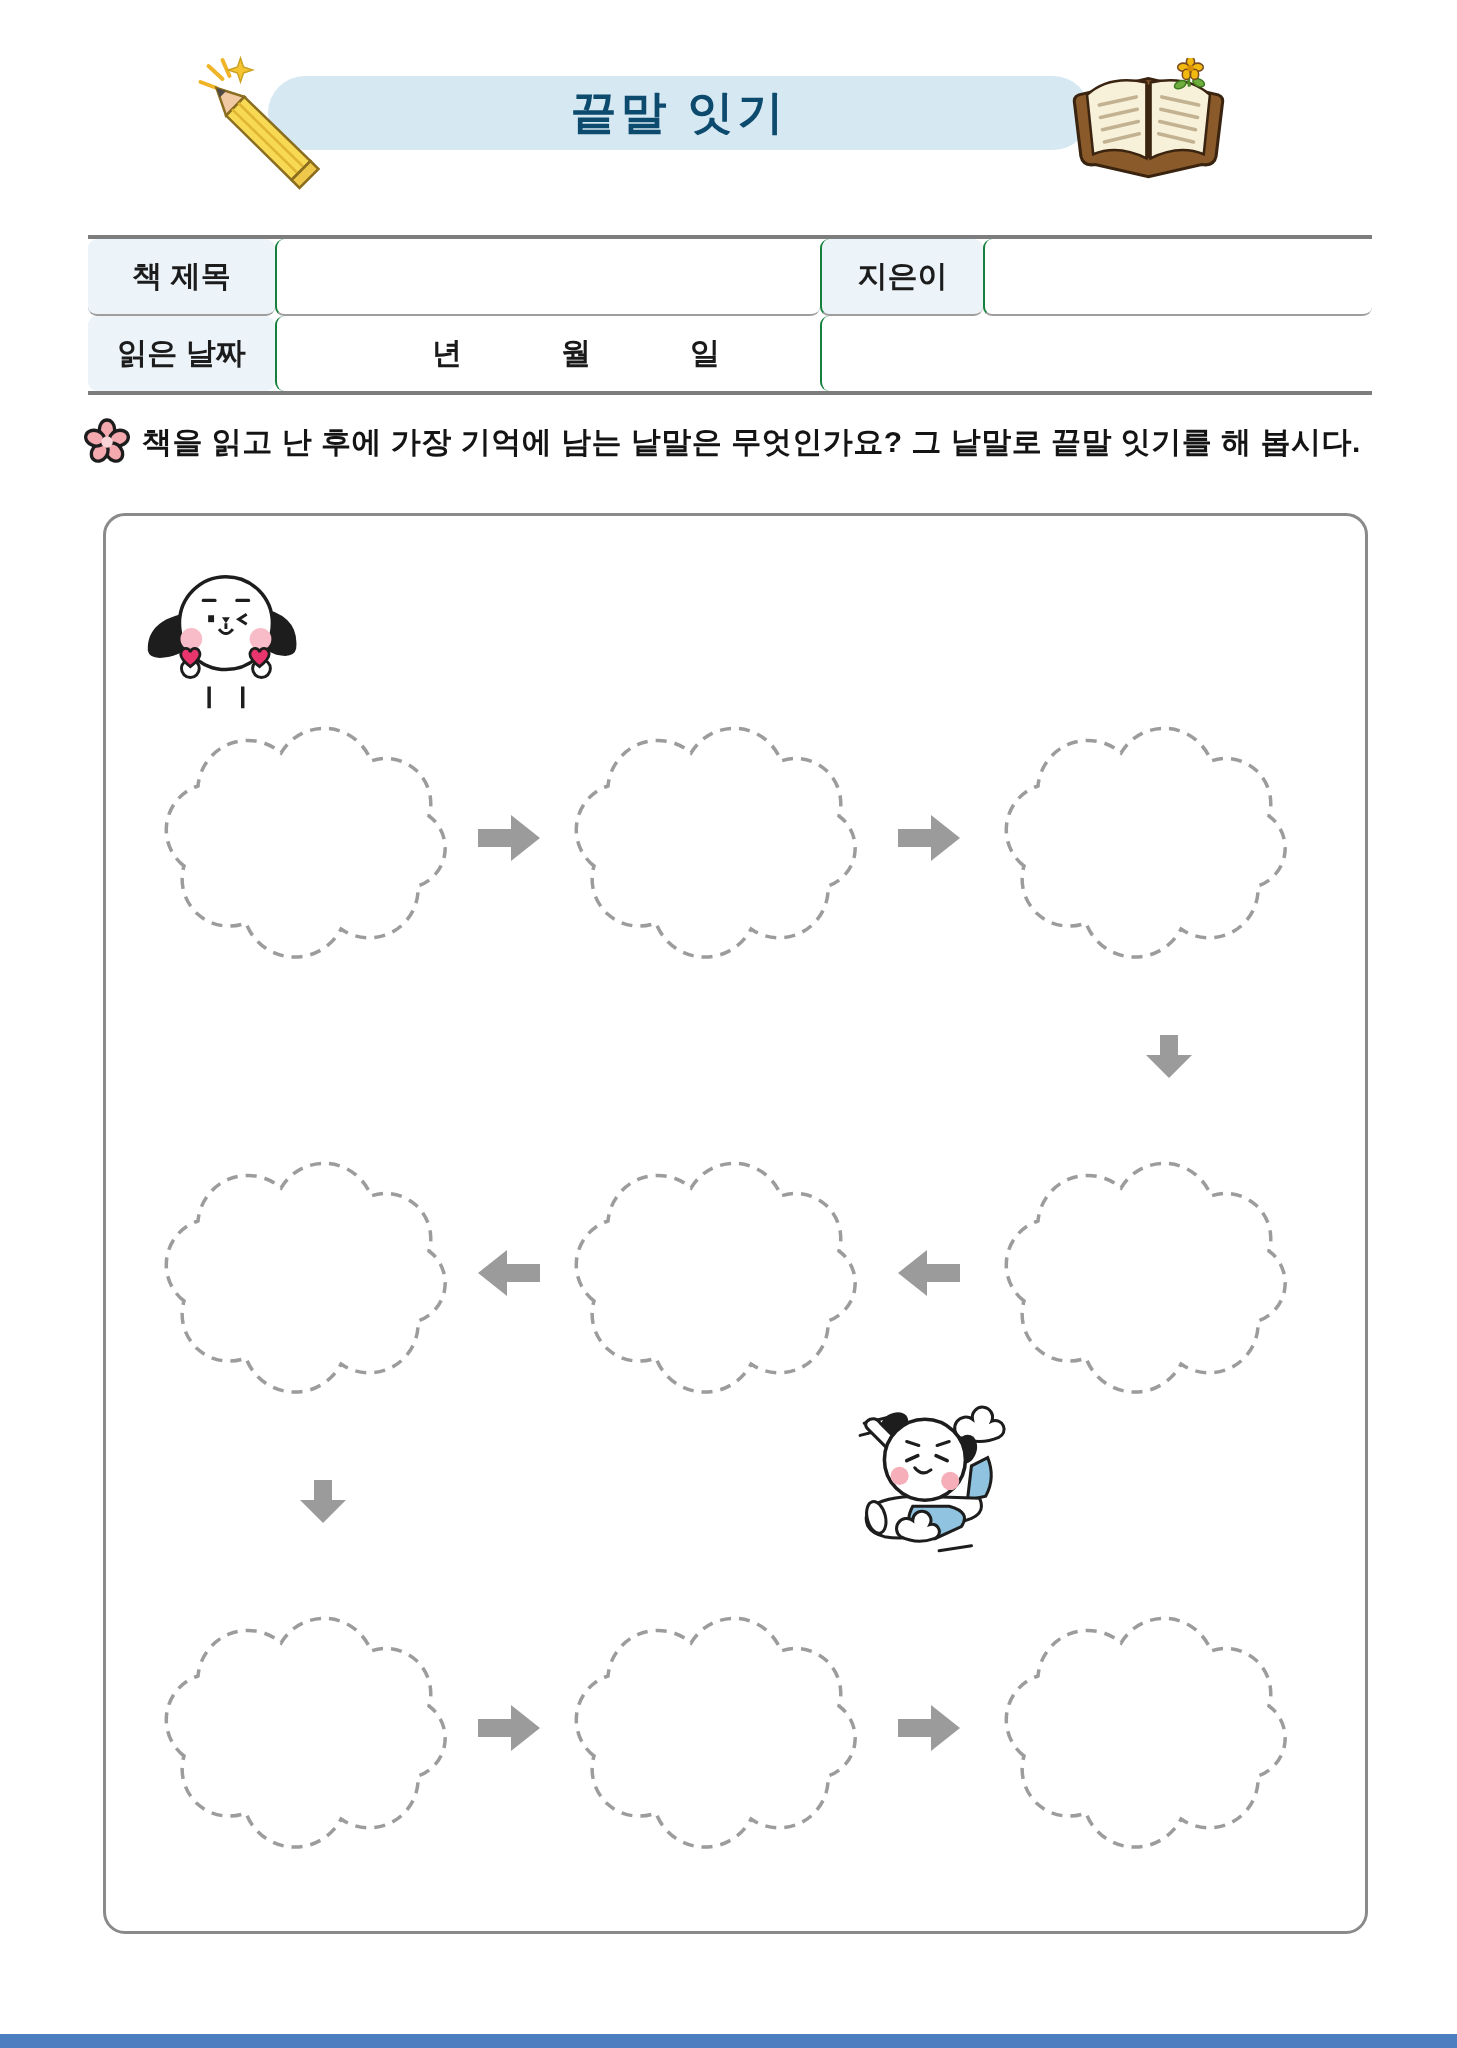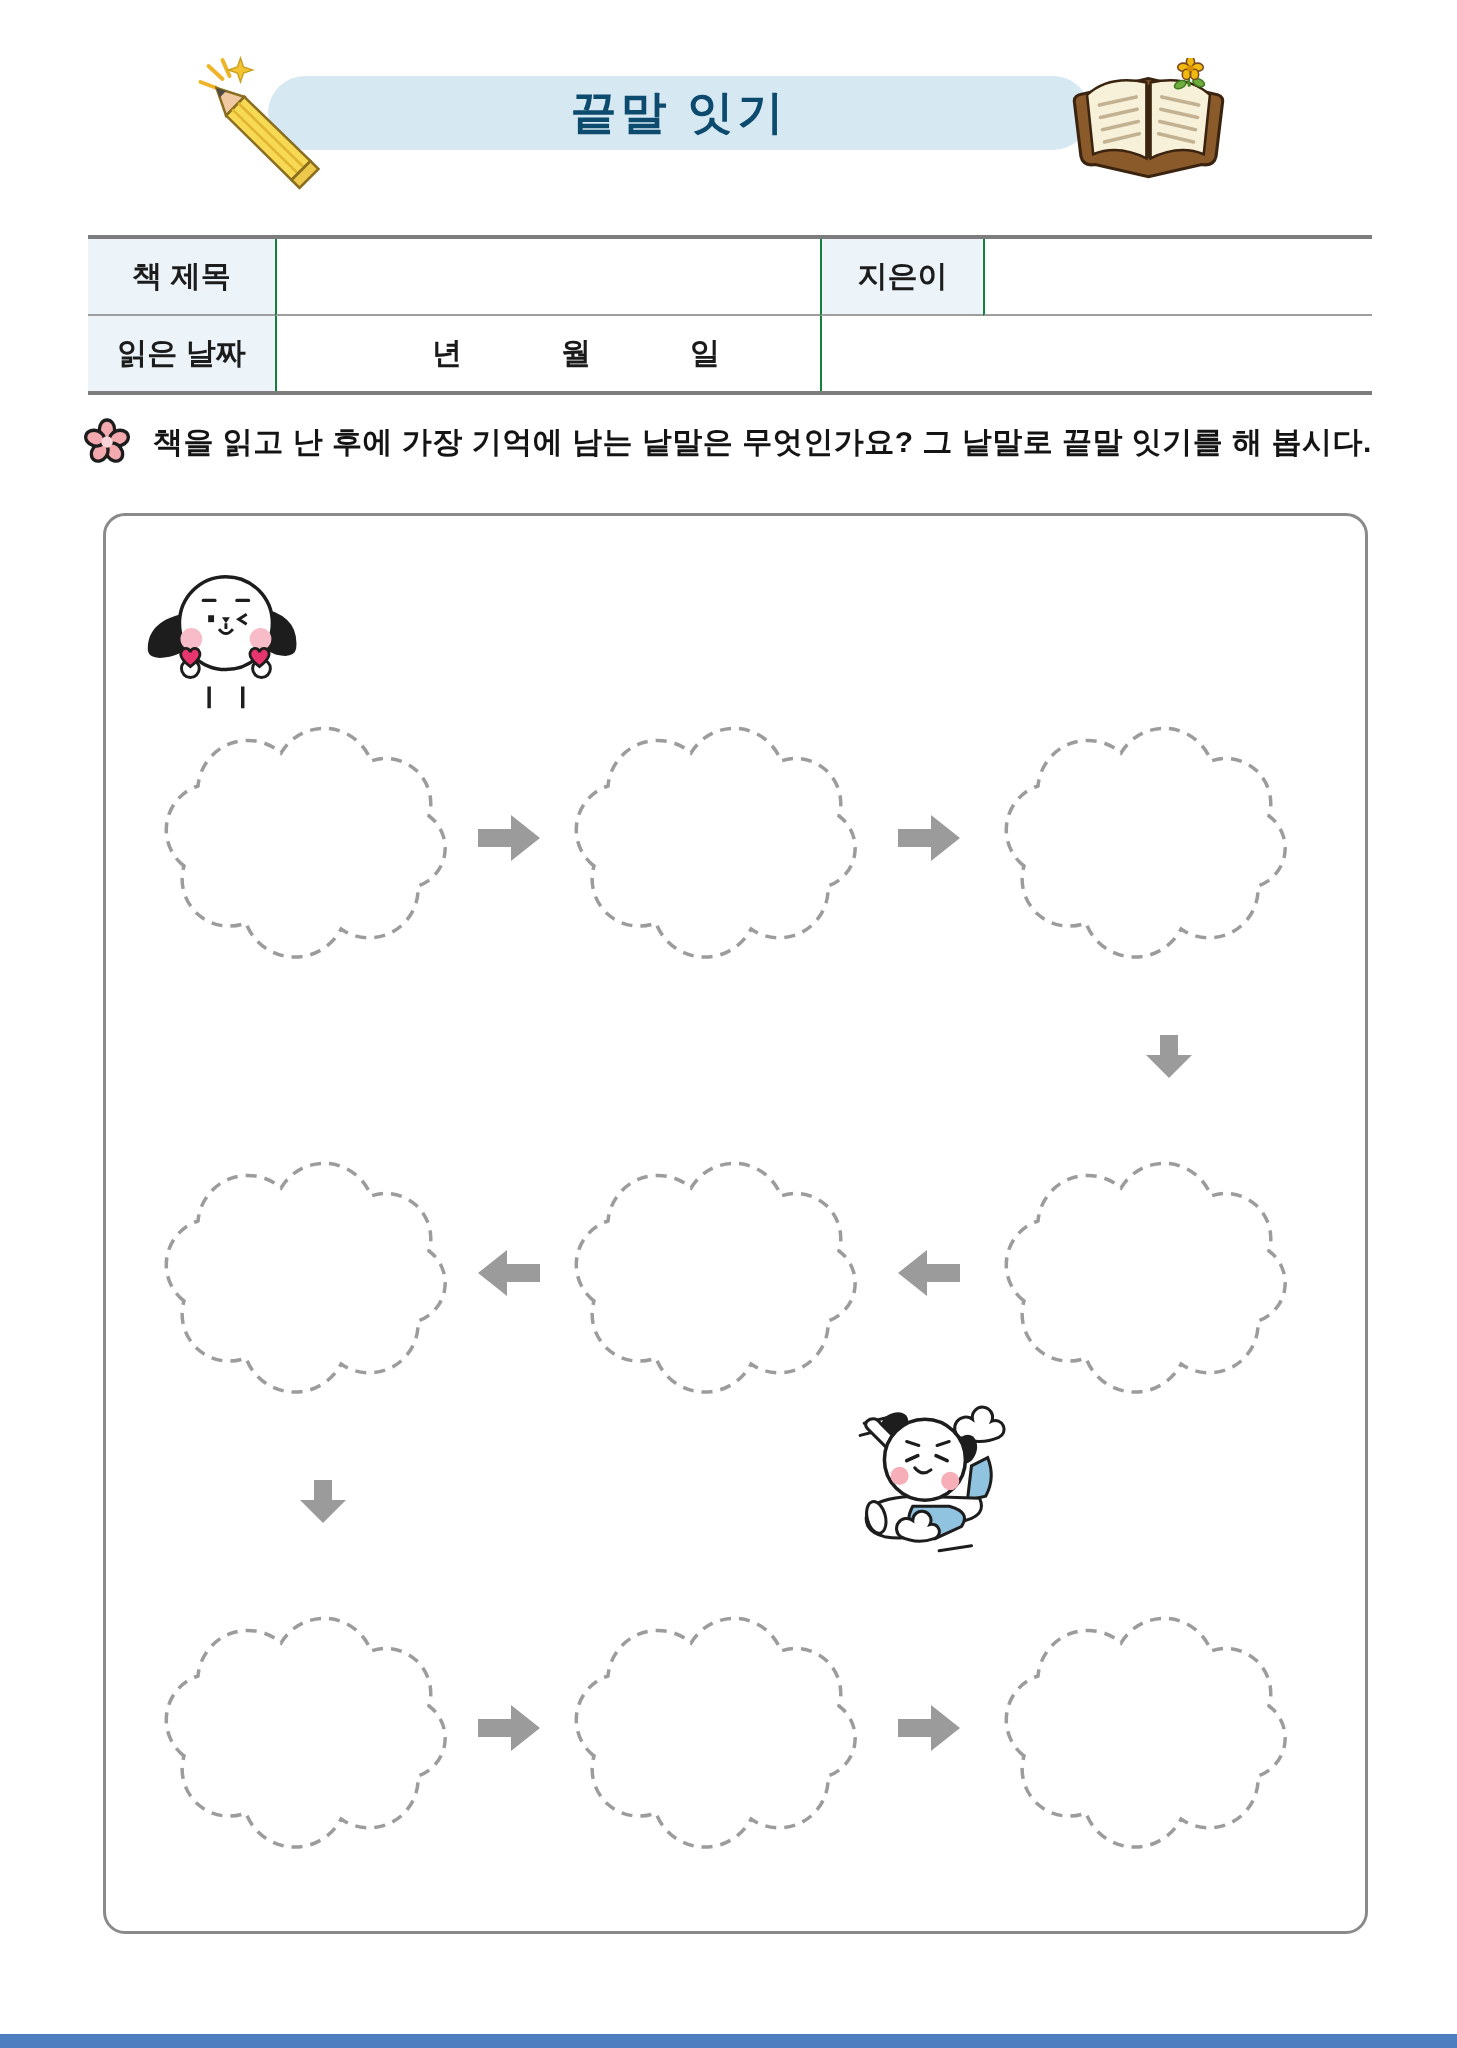--- a/index.html
+++ b/index.html
@@ -10,29 +10,29 @@
   .banner{position:absolute;left:268px;top:76px;width:822px;height:74px;background:#d6e8f2;
           border-radius:37px;display:flex;align-items:center;justify-content:center;z-index:1;}
   .banner-title{font-size:46px;font-weight:800;letter-spacing:4px;color:#0c4a6e;}
   .pencil-wrap{position:absolute;left:190px;top:52px;width:145px;height:150px;z-index:2;}
   .book-wrap{position:absolute;left:1064px;top:58px;width:170px;height:128px;z-index:2;}
 
   
   .info-table{position:absolute;left:88px;top:235px;width:1284px;
               border-top:4px solid #7d7d7d;border-bottom:4px solid #7d7d7d;
               display:grid;grid-template-columns:187px 545px 163px 389px;}
-  .cell{height:75px;display:flex;align-items:center;justify-content:center;font-size:30px;}
+  .cell{height:75px;display:flex;align-items:center;justify-content:center;font-size:30px;border-radius:9px;}
   .cell.r1{border-bottom:2px solid #9e9e9e;}
   .lbl{background:#ecf4f9;font-weight:600;color:#1c1c1c;}
   .val{background:#ffffff;}
   .vline{border-left:2px solid #15803d;}
   .date-cell{justify-content:space-between;padding:0 100px 0 155px;font-weight:600;}
 
   
-  .instruction{position:absolute;left:84px;top:418px;display:flex;align-items:center;gap:23px;}
+  .instruction{position:absolute;left:84px;top:418px;display:flex;align-items:center;gap:12px;}
   .flower-wrap{width:46px;height:48px;flex:0 0 auto;}
   .instruction-text{font-size:30px;font-weight:600;color:#141414;letter-spacing:.5px;}
 
   
   .board{position:absolute;left:103px;top:513px;width:1259px;height:1415px;
          border:3px solid #8a8a8a;border-radius:22px;}
   .cloud{position:absolute;width:310px;height:275px;}
   .flow-arrow{position:absolute;}
   .flow-arrow.left{transform:scaleX(-1);}
   .dog-wrap{position:absolute;left:30px;top:45px;width:168px;height:150px;}

